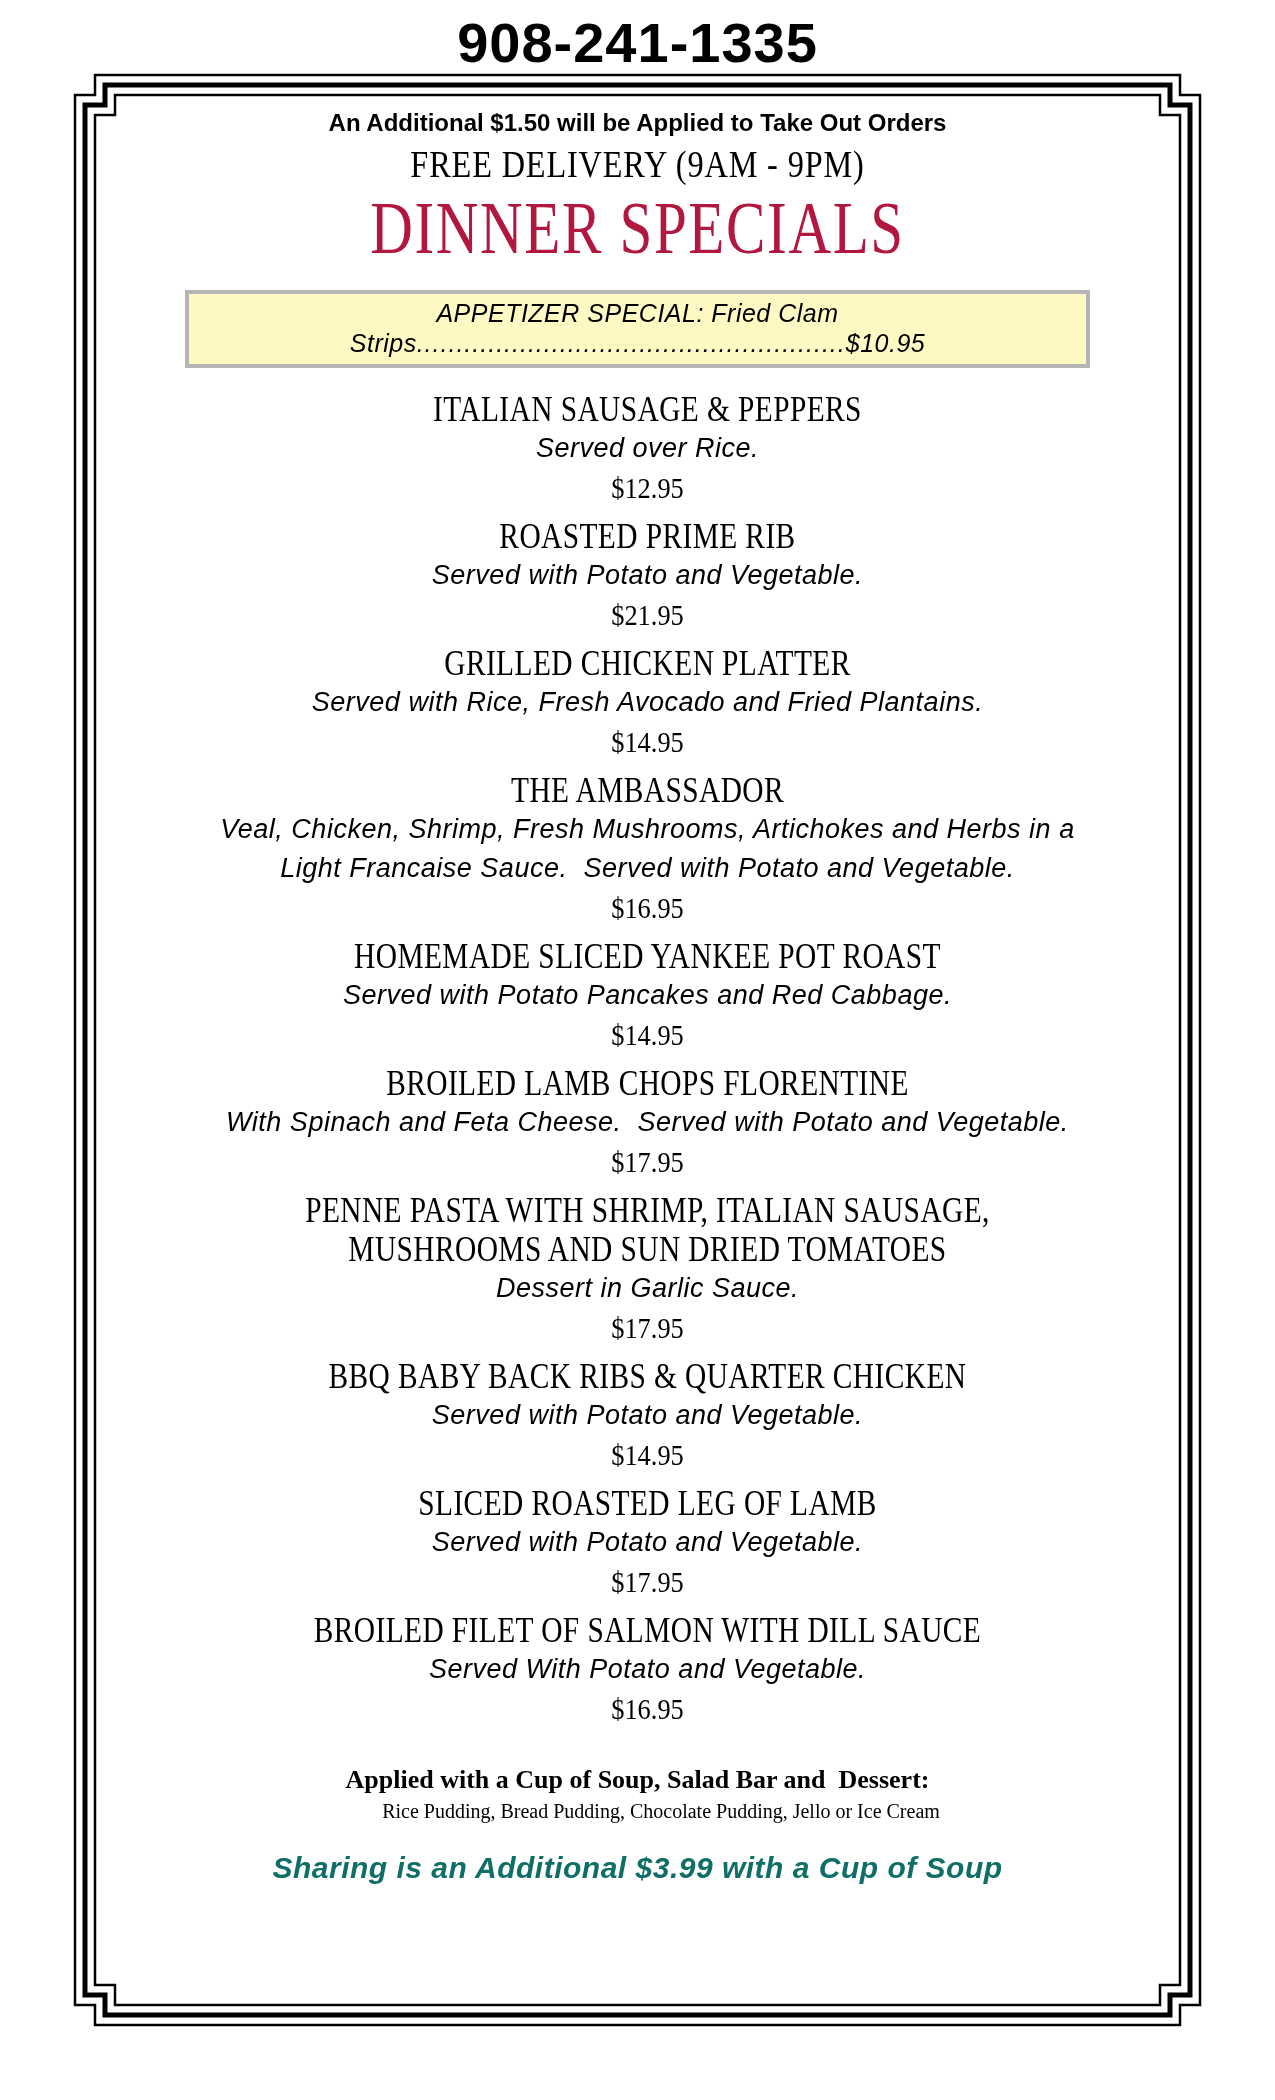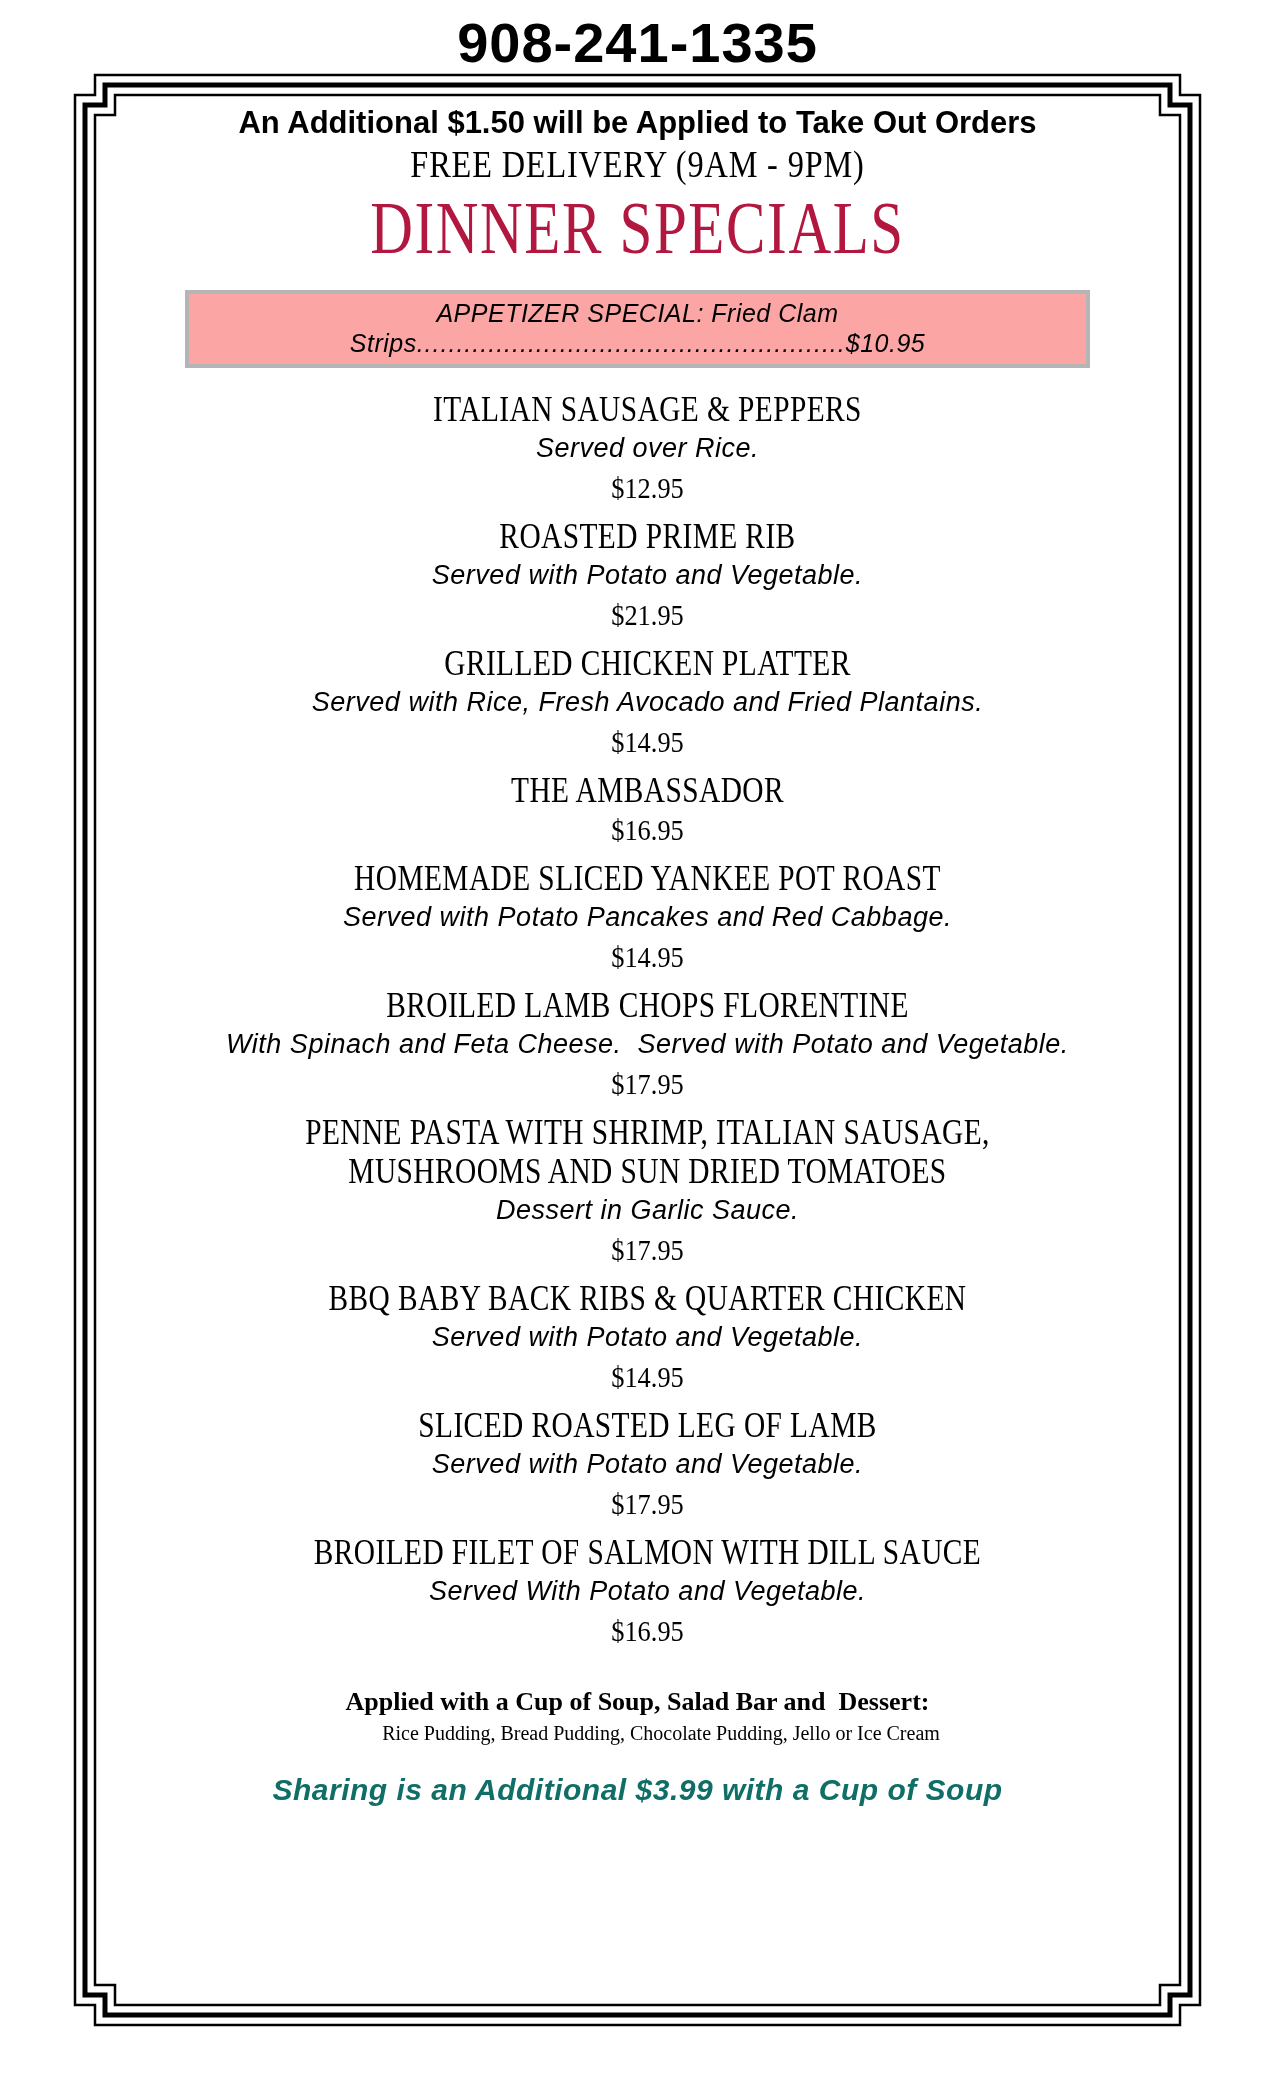--- a/index.html
+++ b/index.html
@@ -12,34 +12,34 @@
   .frame-svg { position:absolute; top:0; left:0; z-index:0; }
   .content { position:relative; z-index:1; text-align:center; }
 
   .phone {
     font-family:"Liberation Sans", sans-serif;
     font-weight:bold; font-size:56px; line-height:58px;
     margin-top:14px; letter-spacing:1px;
   }
   .takeout {
     font-family:"Liberation Sans", sans-serif;
-    font-weight:bold; font-size:31px; line-height:34px;
+    font-weight:bold; font-size:24px; line-height:34px;
     margin-top:34px;
   }
   .delivery {
     font-size:38px; line-height:40px; margin-top:4px;
     letter-spacing:1px; transform:scaleX(0.85);
   }
   .title {
     color:#b2173f; font-size:72px; line-height:76px; margin:6px 0 0 0;
     font-weight:normal; letter-spacing:2px; transform:scale(0.82,1.03);
   }
   .app-box {
     width:897px; margin:24px auto 0;
-    border:4px solid #b5b5b5; background:#fca5a5;
+    border:4px solid #b5b5b5; background:#fef9c3;
     padding:4px 0 6px;
   }
   .app-line {
     font-family:"Liberation Sans", sans-serif;
     font-style:italic; font-size:25px; line-height:30px; letter-spacing:0.5px;
   }
   .app-leader { letter-spacing:1px; }
 
   .items { margin-top:22px; }
   .item { margin-bottom:10px;padding-left:20px; }
@@ -101,20 +101,22 @@
     </div>
 
     <div class="item">
       <div class="item-name">GRILLED CHICKEN PLATTER</div>
       <div class="item-desc">Served with Rice, Fresh Avocado and Fried Plantains.</div>
       <div class="item-price">$14.95</div>
     </div>
 
     <div class="item">
       <div class="item-name">THE AMBASSADOR</div>
+      <div class="item-desc">Veal, Chicken, Shrimp, Fresh Mushrooms, Artichokes and Herbs in a
+Light Francaise Sauce.  Served with Potato and Vegetable.</div>
       <div class="item-price">$16.95</div>
     </div>
 
     <div class="item">
       <div class="item-name">HOMEMADE SLICED YANKEE POT ROAST</div>
       <div class="item-desc">Served with Potato Pancakes and Red Cabbage.</div>
       <div class="item-price">$14.95</div>
     </div>
 
     <div class="item">

